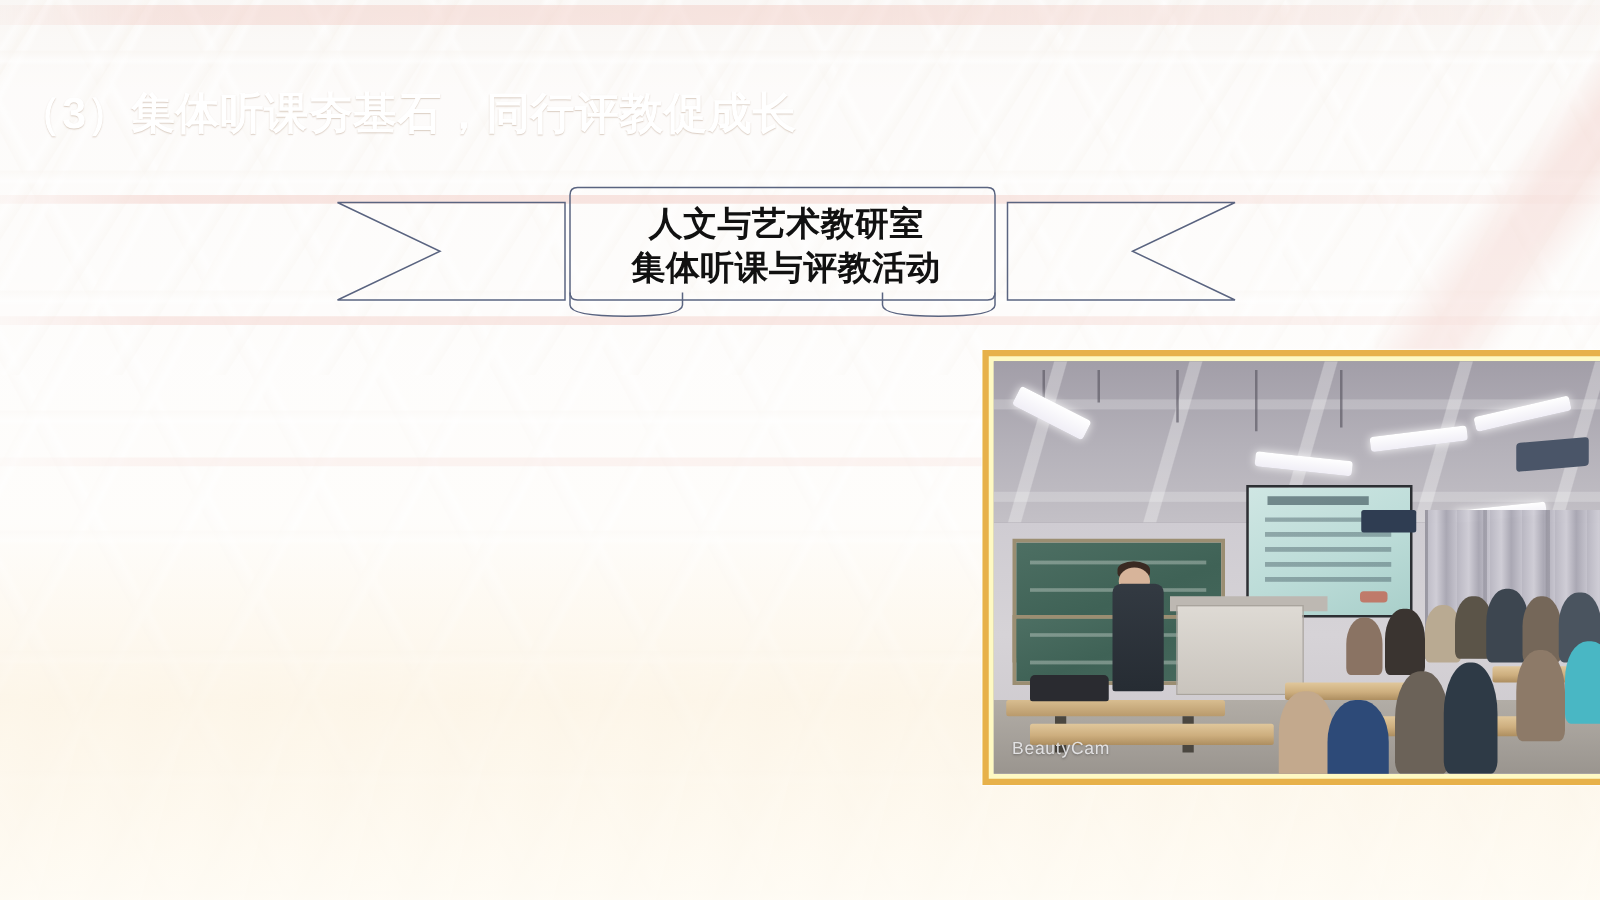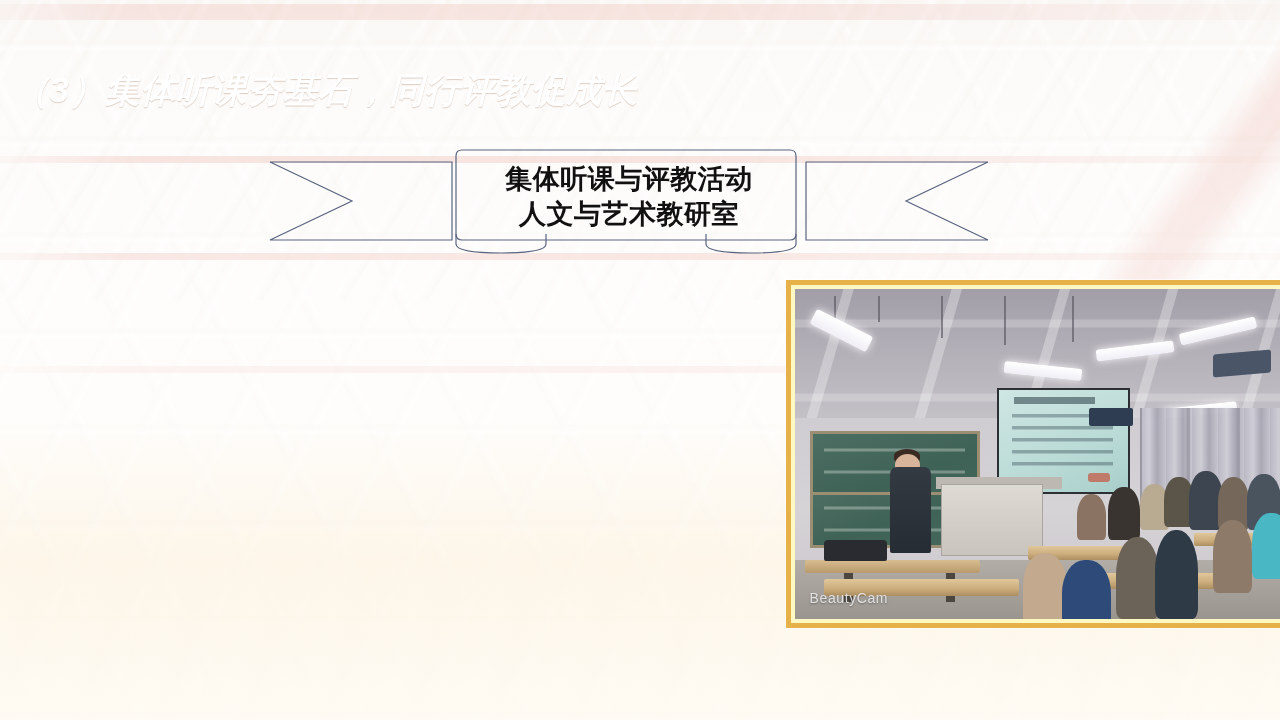--- a/index.html
+++ b/index.html
@@ -143,21 +143,20 @@
     background: linear-gradient(100deg,
         #a9seed 0%,
         #a97240 0%,
         #b8834f 18%,
         #cb9a67 42%,
         #dca77a 62%,
         #e8a878 82%,
         #eeae7e 100%);
     display: flex;
     align-items: center;
-    font-style: italic;
   }
   .title-text {
     color: #ffffff;
     font-size: 35px;
     font-weight: bold;
     letter-spacing: .5px;
     padding-left: 14px;
     white-space: nowrap;
     text-shadow: 0 1px 1px rgba(120,70,30,.25);
   }
@@ -427,22 +426,22 @@
 
         <path d="M 722 14 L 540 14 L 540 92 L 722 92 L 640 53 Z"></path>
 
         <path d="M 190 8 q 0 -6 6 -6 L 524 2 q 6 0 6 6 L 530 86 q 0 6 -6 6 L 196 92 q -6 0 -6 -6 Z"></path>
 
         <path d="M 190 86 L 190 96 q 0 9 45 9 q 45 0 45 -9 L 280 86"></path>
         <path d="M 530 86 L 530 96 q 0 9 -45 9 q -45 0 -45 -9 L 440 86"></path>
       </g>
     </svg>
     <div class="ribbon-label">
+      <span>人文与艺术教研室</span>
       <span>集体听课与评教活动</span>
-      <span>人文与艺术教研室</span>
     </div>
   </div>
 
 
   <div class="photo-frame">
     <div class="photo-inner">
 
       <div class="ceiling">
         <div class="ceiling-grid"></div>
       </div>

